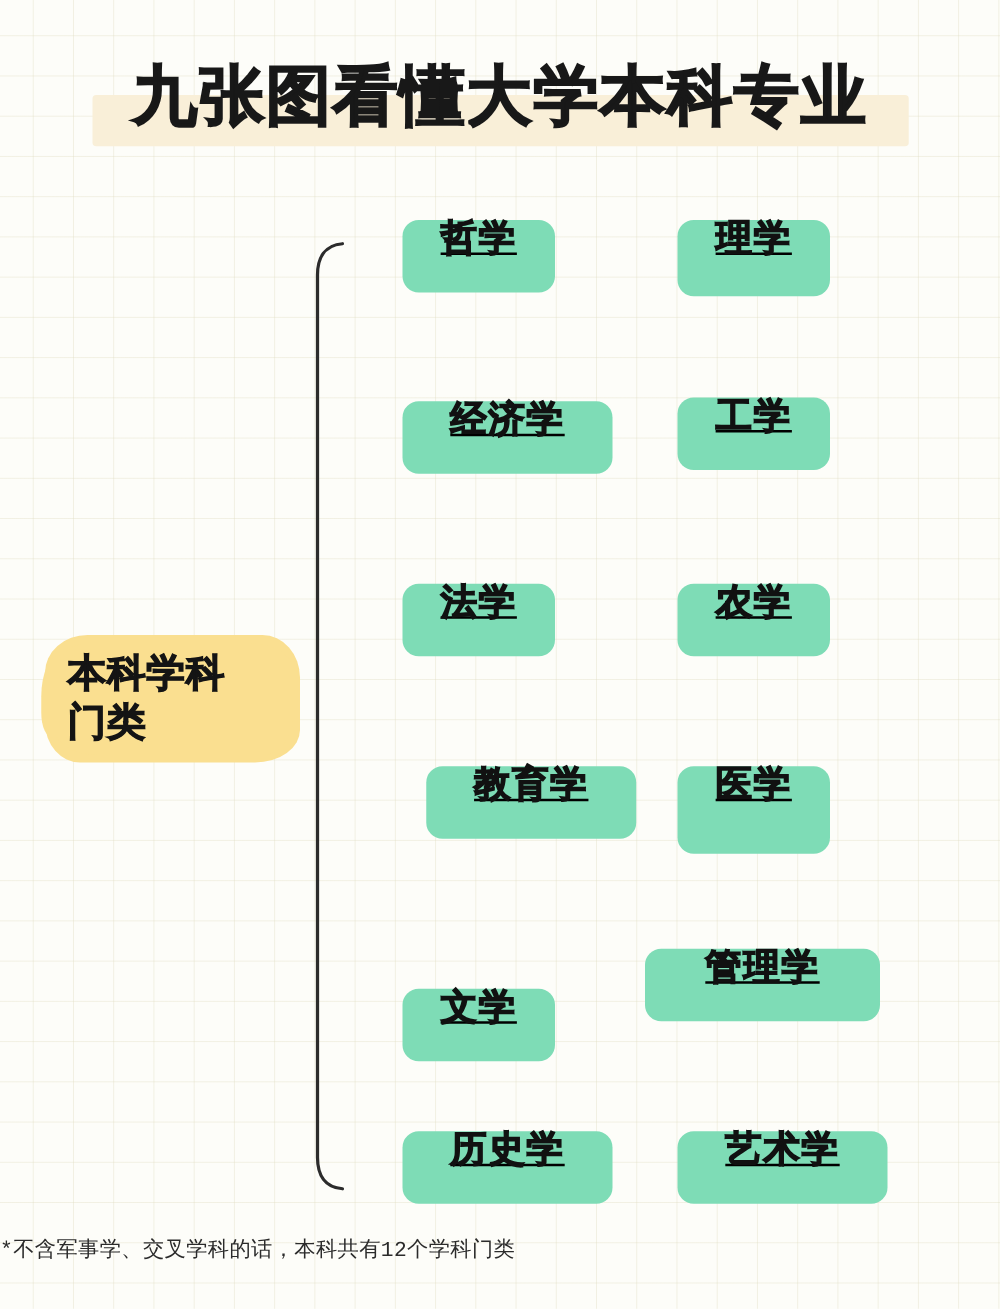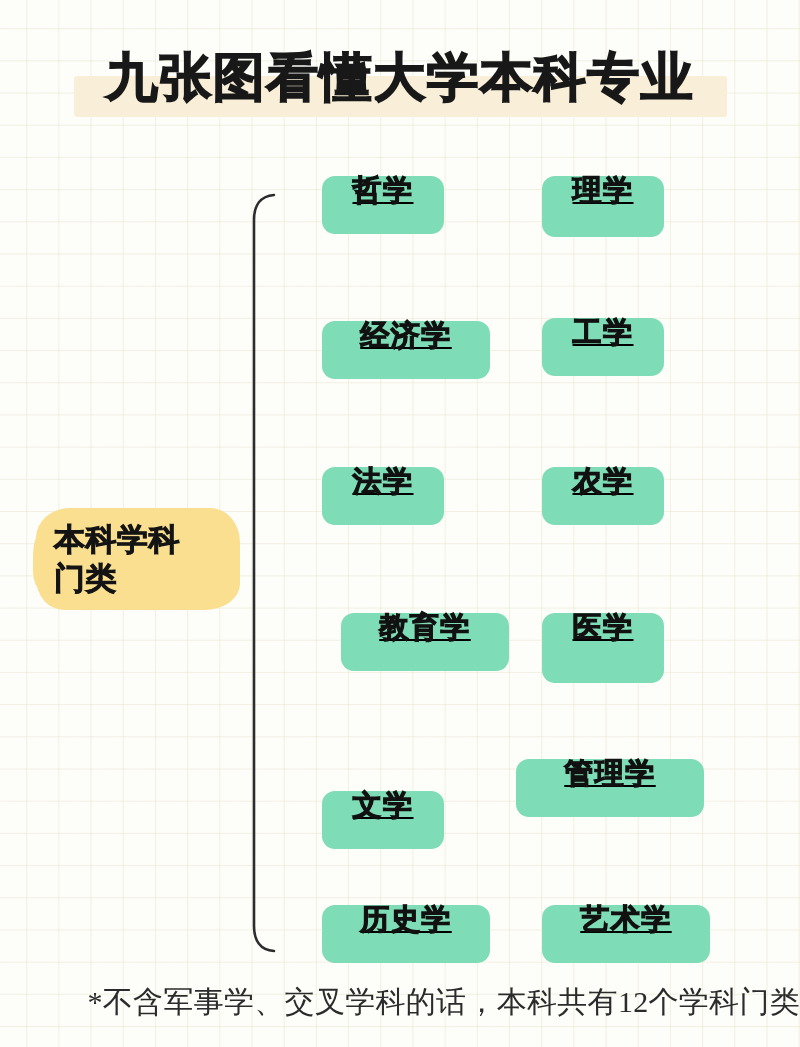--- a/index.html
+++ b/index.html
@@ -139,25 +139,25 @@
     white-space: nowrap;
     padding-bottom: 2px;
   }
 
   
   #footnote {
     position: absolute;
     left: 0;
     top: 985px;
     width: 800px;
-    text-align: right;
-    font-size: 30px;
+    text-align: left;
+    font-size: 17px;
     line-height: 34px;
     color: #2b2b2b;
-    font-family: Liberation Serif, serif;
+    font-family: Liberation Mono, monospace;
     letter-spacing: 0.3px;
     white-space: nowrap;
   }
 </style>
 </head>
 <body>
 
 <div id="page">
 
   <div id="title-wrap">

